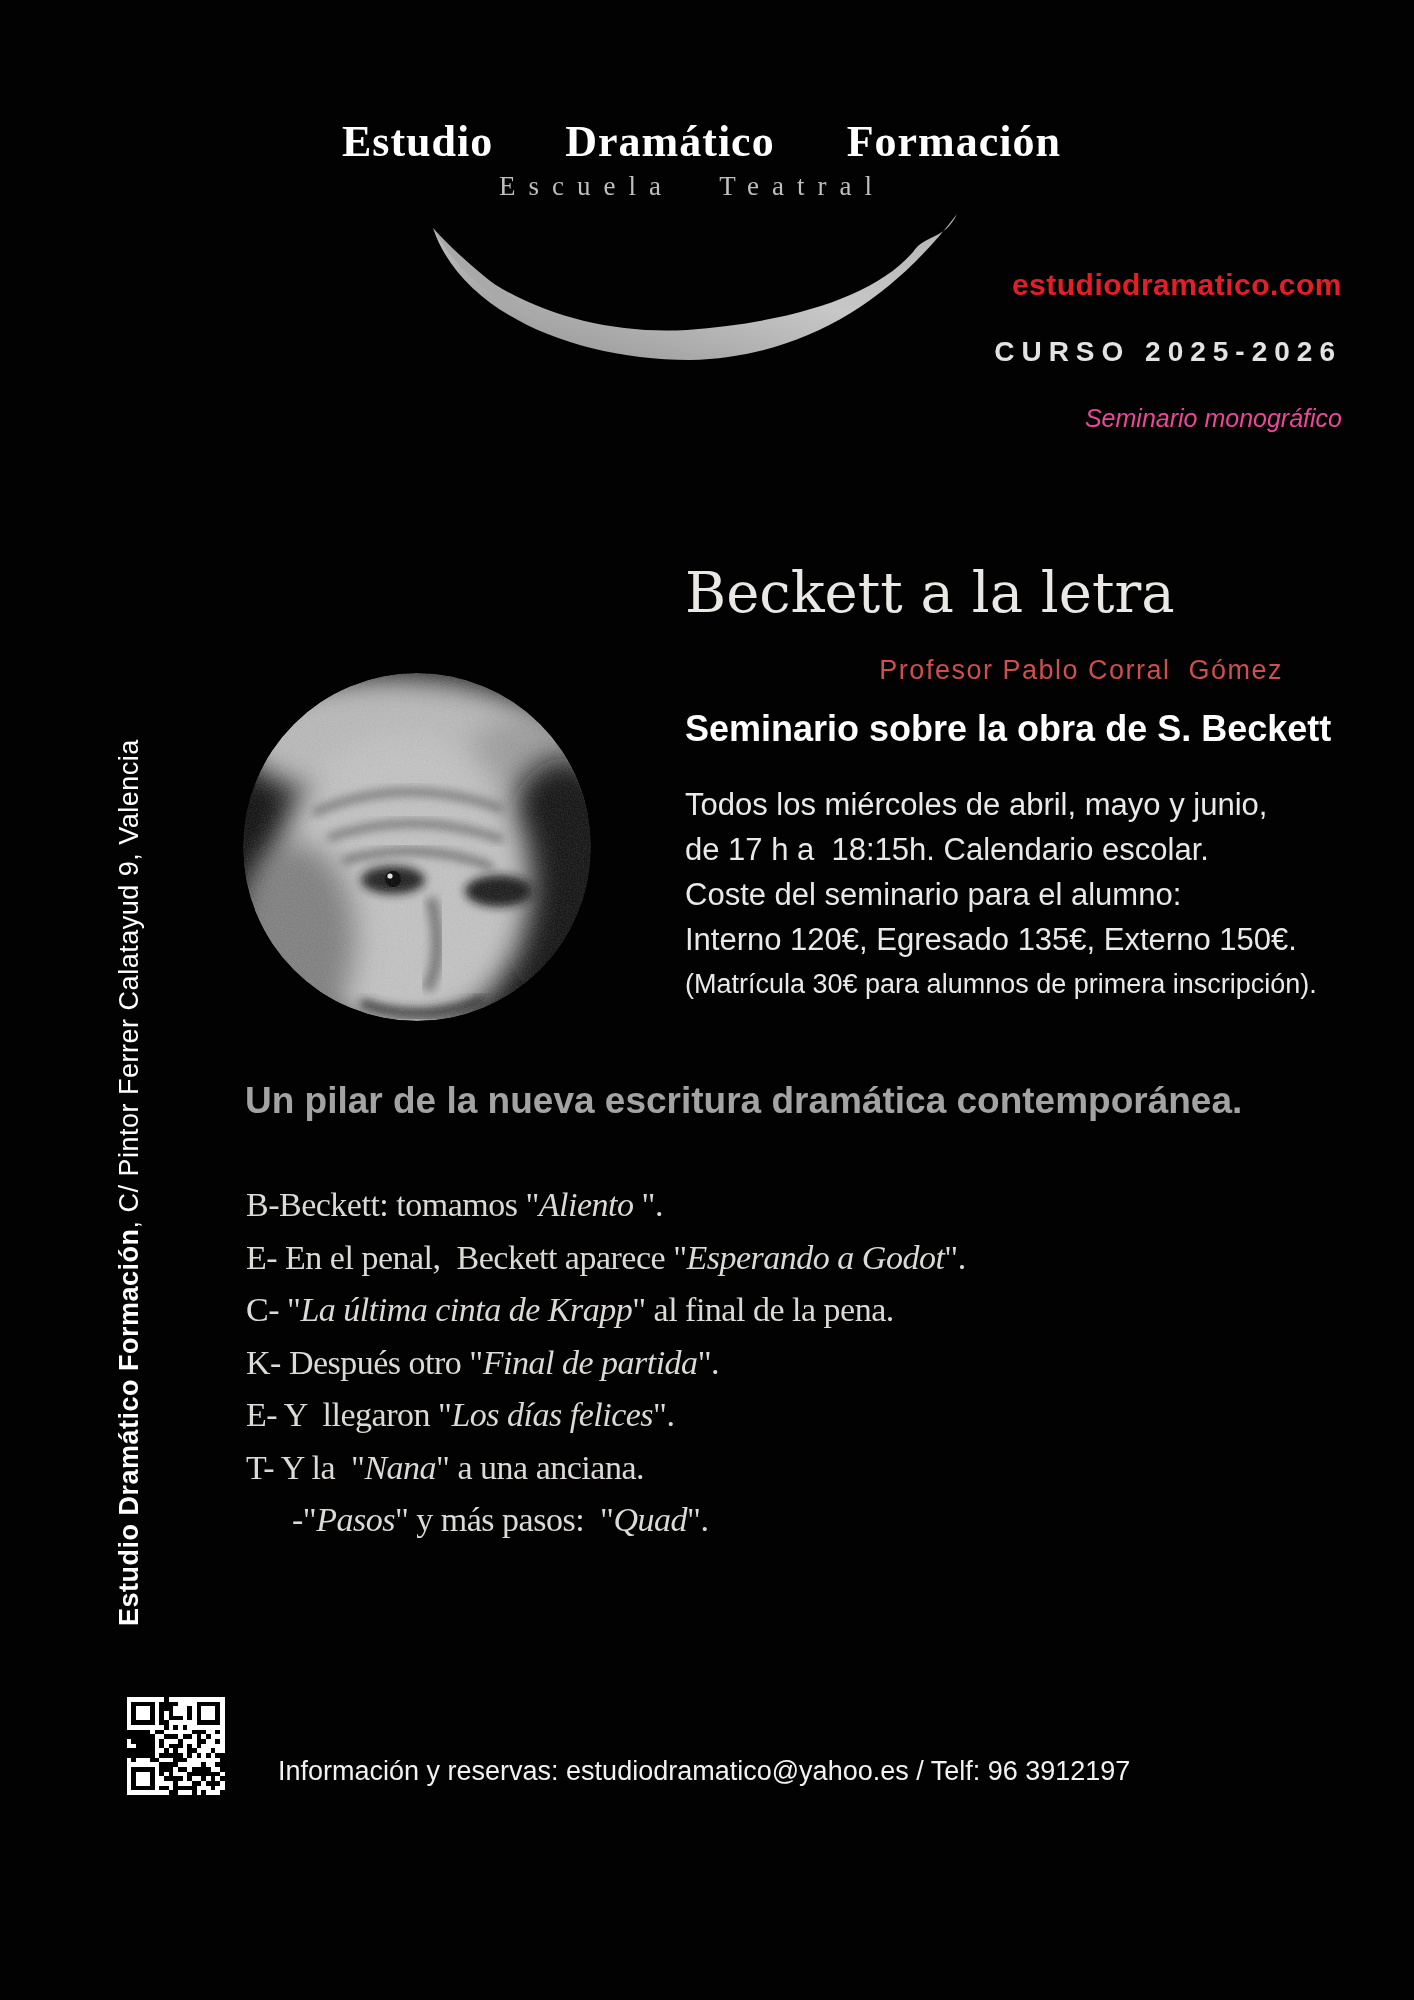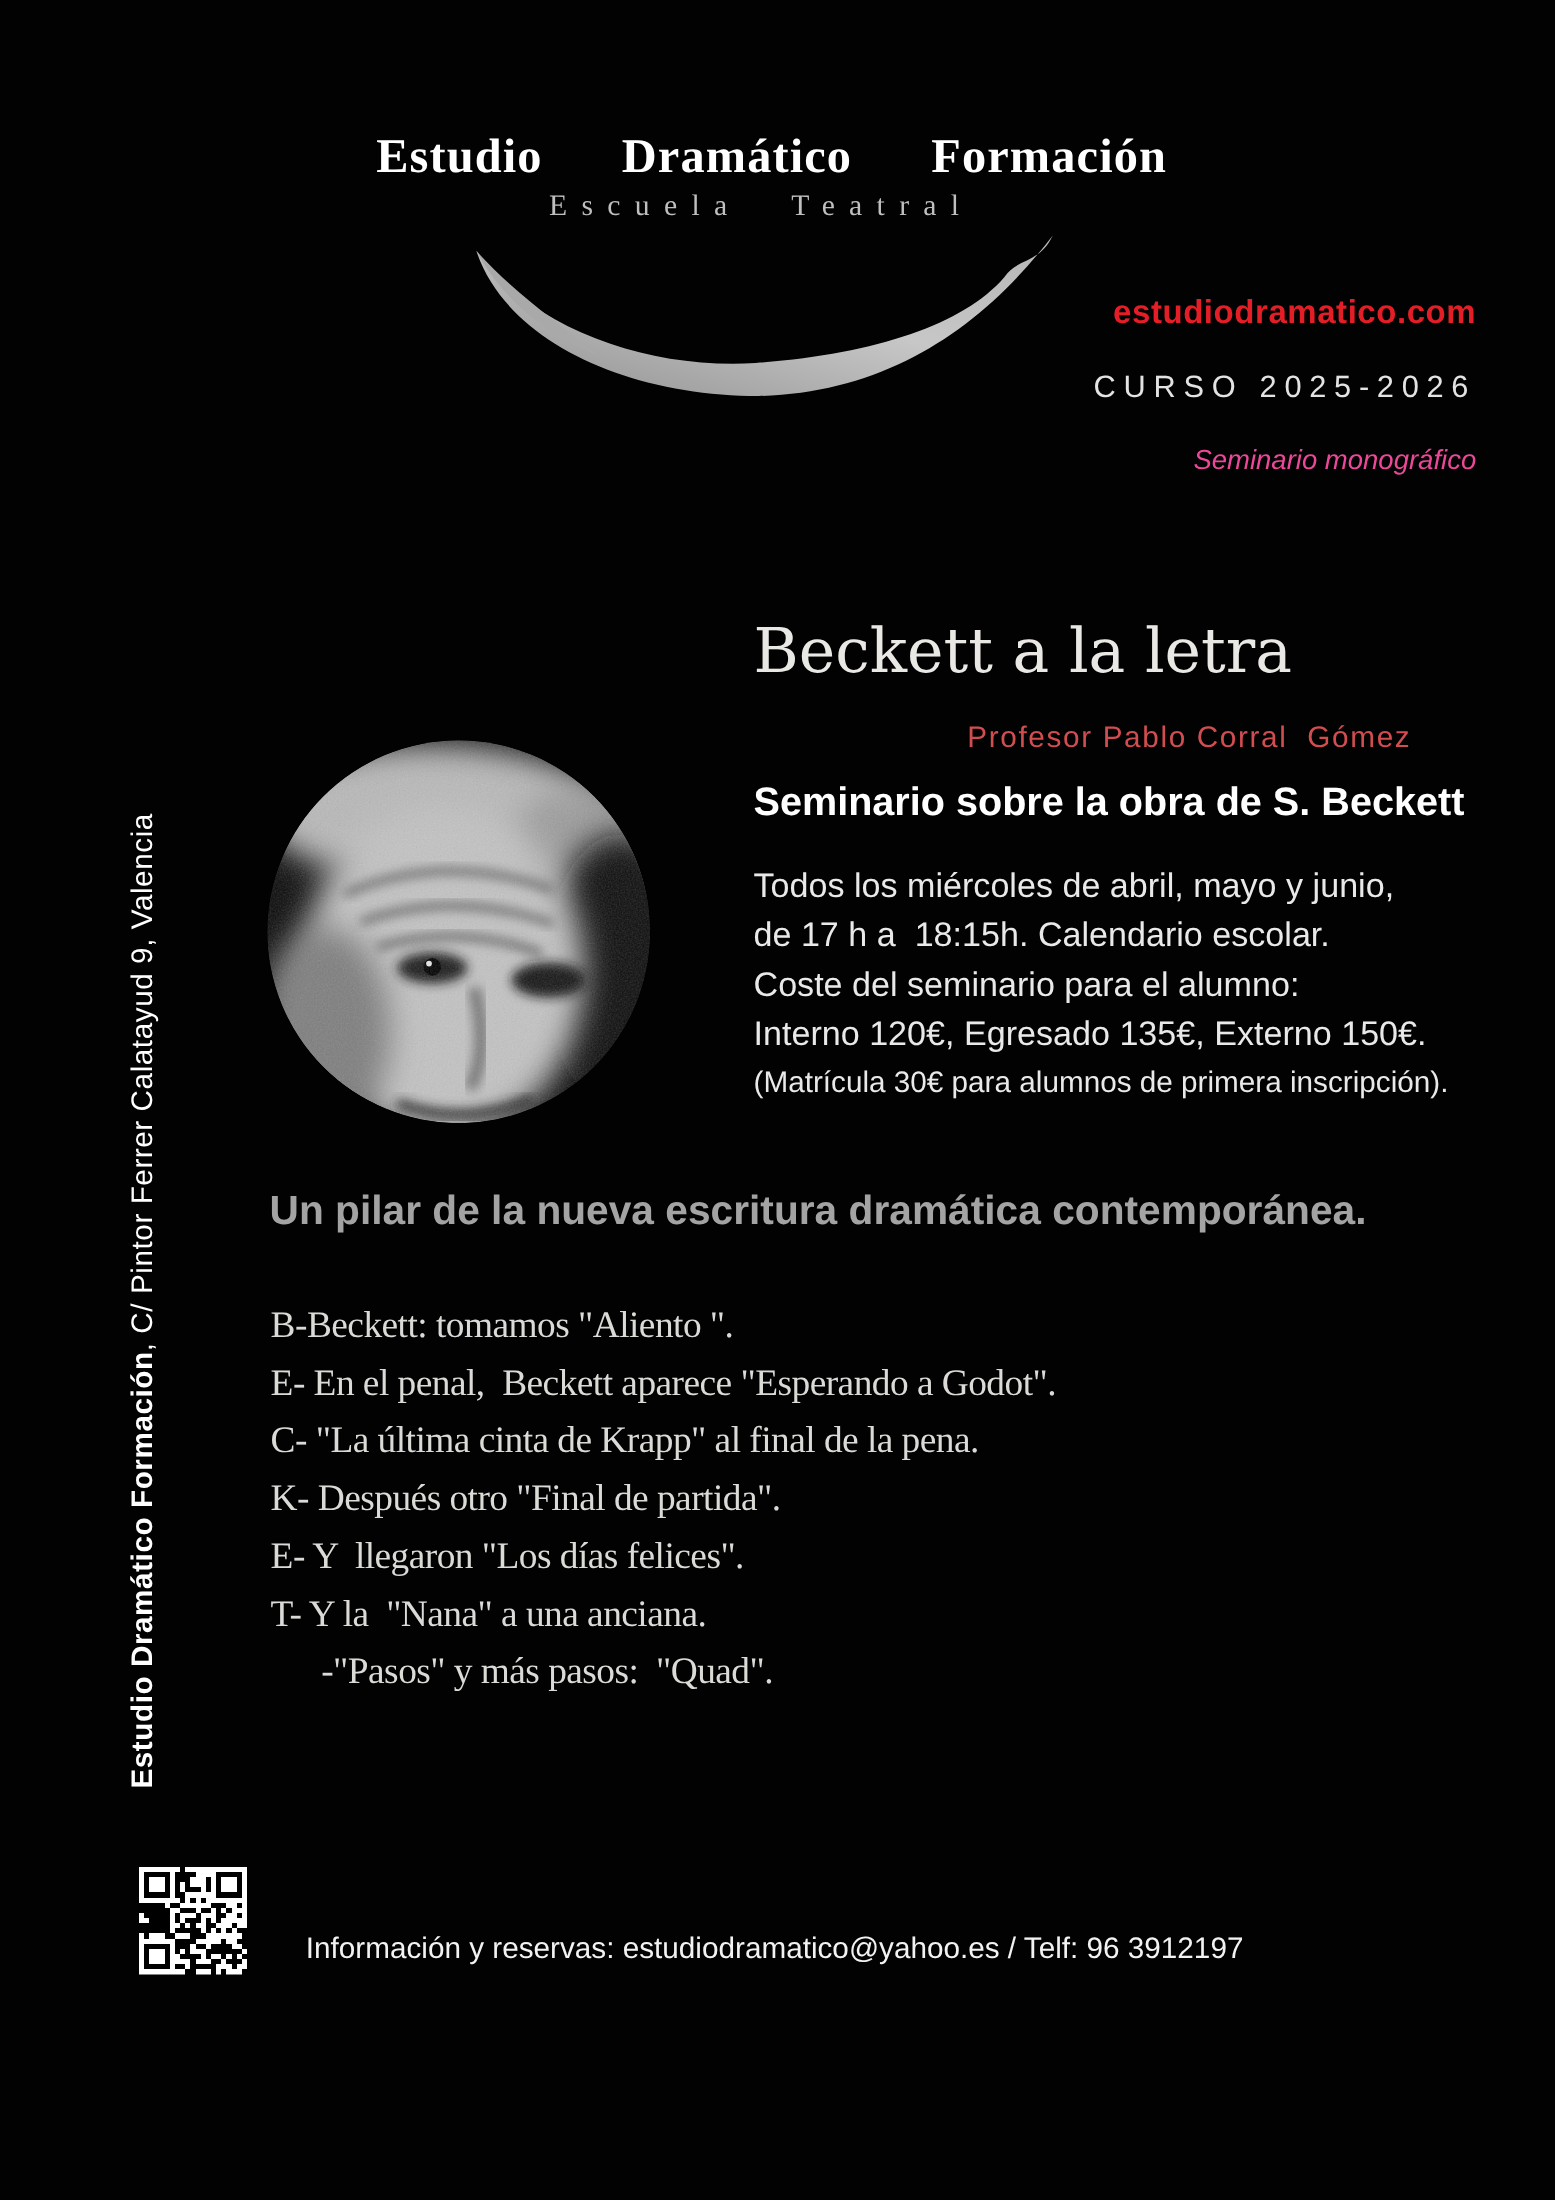--- a/index.html
+++ b/index.html
@@ -10,21 +10,21 @@
   
   .logo-block{left:342px;top:116px;width:700px;text-align:center;}
   .brand-name{font-family:"Liberation Serif",serif;font-weight:bold;font-size:44px;
               color:#ffffff;letter-spacing:1px;word-spacing:24px;white-space:pre;}
   .brand-sub{margin-top:4px;font-family:"Liberation Serif",serif;font-size:27px;
              color:#bfbfbf;letter-spacing:13px;word-spacing:26px;white-space:pre;}
   .swoosh{left:425px;top:200px;width:540px;height:175px;}
 
   
   .site-url{right:72px;top:268px;font-weight:bold;font-size:30px;color:#e41e26;letter-spacing:.5px;}
-  .curso{right:72px;top:336px;font-weight:normal;font-size:28px;color:#e3e3e3;letter-spacing:7px;}
+  .curso{right:72px;top:336px;font-weight:bold;font-size:28px;color:#e3e3e3;letter-spacing:7px;}
   .sem-mono{right:72px;top:404px;font-weight:300;font-size:25px;color:#ec4899;font-style:italic;}
 
   
   .vertical{left:114px;top:1626px;transform:rotate(-90deg);transform-origin:0 0;
             font-size:27px;color:#ffffff;white-space:pre;letter-spacing:.5px;}
   .vertical .bold{font-weight:bold;}
 
   
   .photo{left:243px;top:673px;width:348px;height:348px;border-radius:50%;overflow:hidden;background:#0a0a0a;}
 
@@ -36,21 +36,21 @@
   .schedule{left:685px;top:782px;}
   .schedule-line{font-weight:300;font-size:31px;line-height:45px;color:#e9e9e9;white-space:pre;}
   .schedule-line.small{font-size:27px;}
 
   .tagline{left:245px;top:1080px;font-weight:bold;font-size:37px;color:#a3a3a3;white-space:pre;text-align:center;}
 
   
   .acrostic{left:246px;top:1186px;width:1120px;}
   .acrostic-line{height:52.5px;font-family:"Liberation Serif",serif;font-size:34px;
                  letter-spacing:-0.5px;color:#dbdad6;white-space:pre;}
-  .acrostic-line .it{}
+  .acrostic-line .it{font-style:italic;}
   .acrostic-line.indent{padding-left:46px;}
 
   
   .qr{left:125px;top:1697px;width:101px;height:98px;}
   .contact{left:278px;top:1756px;font-weight:300;font-size:27px;color:#f2f2f2;white-space:pre;}
 </style>
 </head>
 <body>
 
 <div class="poster">

